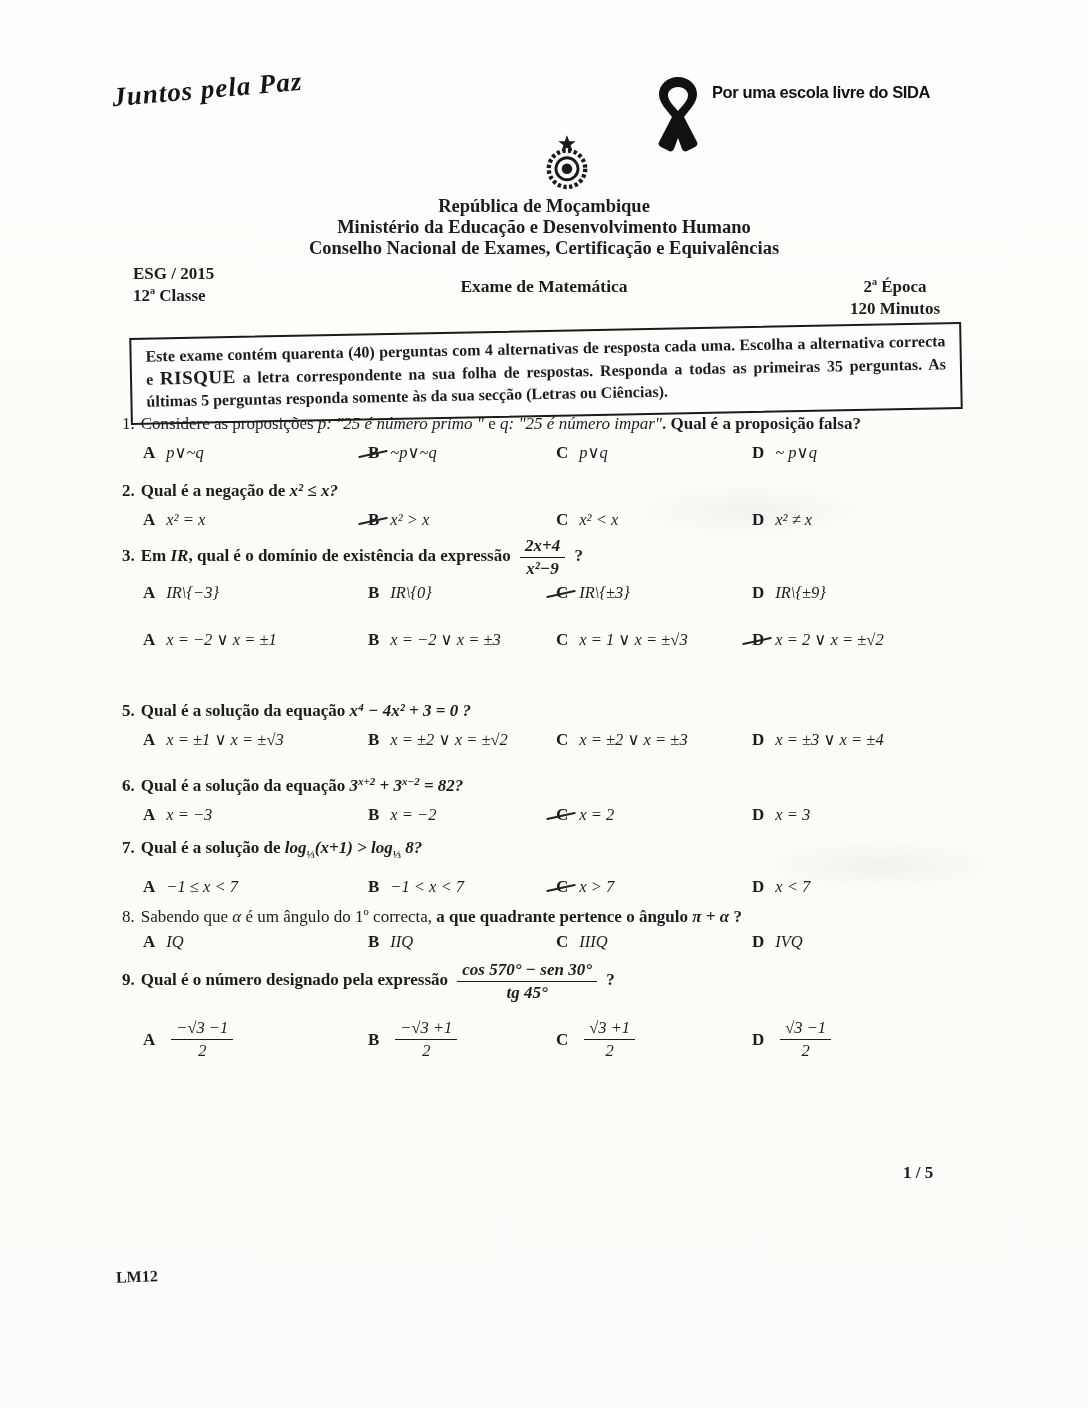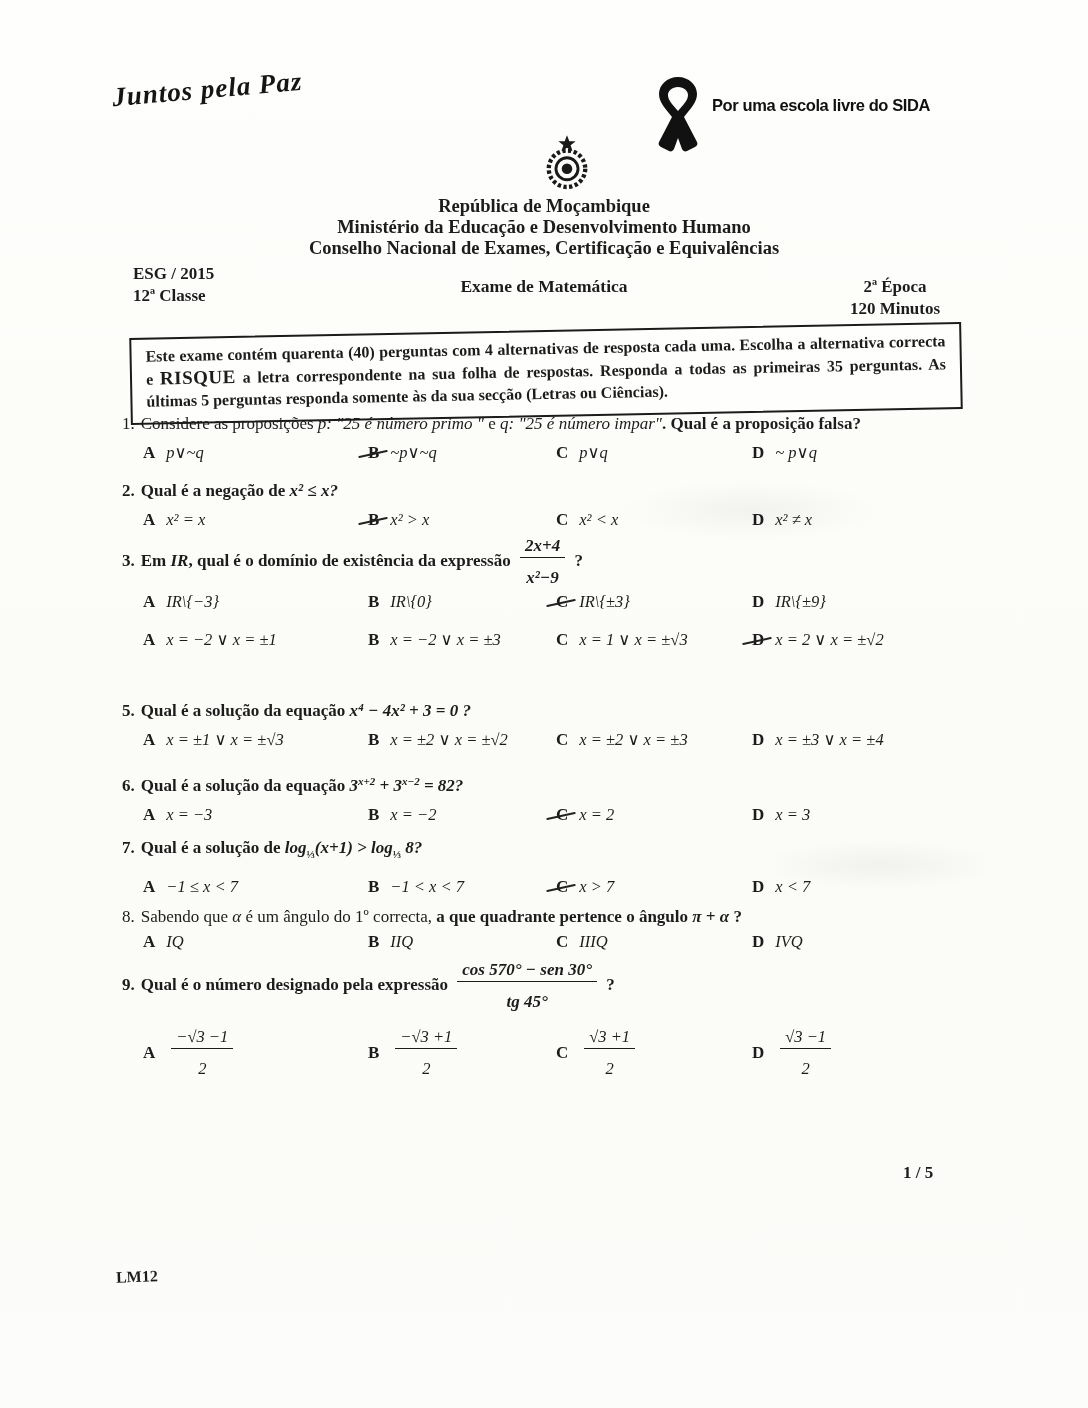--- a/index.html
+++ b/index.html
@@ -10,21 +10,21 @@
     font-family:"Liberation Serif","DejaVu Serif",serif;color:#1c1c1c;overflow:hidden;
   }
   
   .motto{
     position:absolute;left:112px;top:74px;font-size:27px;font-weight:bold;font-style:italic;
     transform:rotate(-5deg);letter-spacing:1px;color:#151515;
   }
   .ribbon-wrap{position:absolute;left:650px;top:76px;width:300px;height:80px;}
   .ribbon-svg{position:absolute;left:0;top:0;}
   .ribbon-slogan{
-    position:absolute;left:62px;top:20px;width:240px;
+    position:absolute;left:62px;top:7px;width:240px;
     font-family:"Liberation Sans","DejaVu Sans",sans-serif;font-weight:bold;font-size:16.5px;
     letter-spacing:-0.4px;color:#111;
   }
   .emblem{position:absolute;left:543px;top:134px;}
   .hdr-center{
     position:absolute;left:0;right:0;top:196px;text-align:center;
     font-weight:bold;font-size:18.5px;line-height:21px;
   }
   .info-left{position:absolute;left:133px;top:263px;font-weight:bold;font-size:17px;line-height:22px;}
   .info-center{position:absolute;left:0;right:0;top:276px;text-align:center;font-weight:bold;font-size:17.5px;}
@@ -47,21 +47,21 @@
   .opts{
     display:grid;grid-template-columns:225px 188px 196px 1fr;
     margin-left:21px;margin-top:8px;align-items:center;
   }
   .opt{display:flex;gap:11px;align-items:center;font-size:16.5px;}
   .letter{font-weight:bold;font-size:17px;position:relative;display:inline-block;}
   .letter[data-struck="true"]::after{
     content:"";position:absolute;left:-10px;top:52%;width:30px;height:2.4px;
     background:#222;transform:rotate(-12deg);border-radius:2px;
   }
-  .frac{display:inline-flex;flex-direction:column;vertical-align:middle;text-align:center;margin:0 5px;font-style:italic;gap:9px;}
+  .frac{display:inline-flex;flex-direction:column;vertical-align:middle;text-align:center;margin:0 5px;font-style:italic;}
   .frac .fn{padding:0 5px 1px 5px;border-bottom:1.6px solid #1c1c1c;line-height:1.15;}
   .frac .fd{line-height:1.2;padding-top:1px;}
   sup.e{font-size:11px;font-style:italic;vertical-align:6px;}
   sub.b{font-size:11px;font-style:normal;vertical-align:-5px;}
   
   .q-title .reg{font-weight:normal;}
   
   .page-num{position:absolute;left:903px;top:1163px;font-weight:bold;font-size:17px;}
   .footer-code{position:absolute;left:116px;top:1268px;font-weight:bold;font-size:16px;transform:rotate(-2deg);}
   

